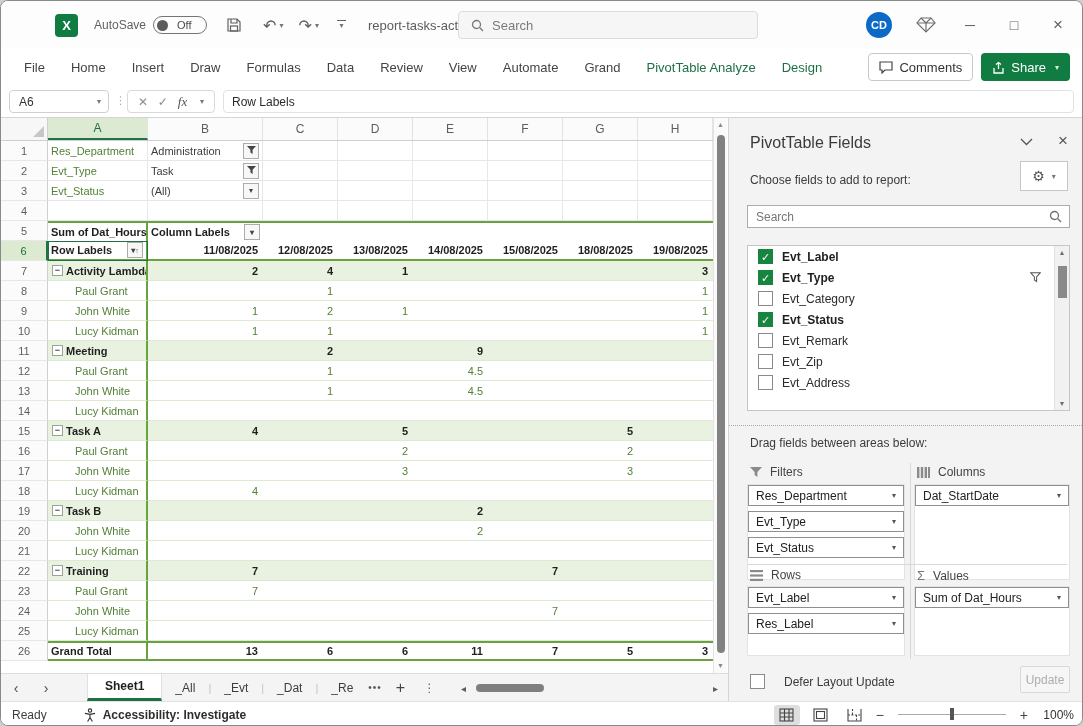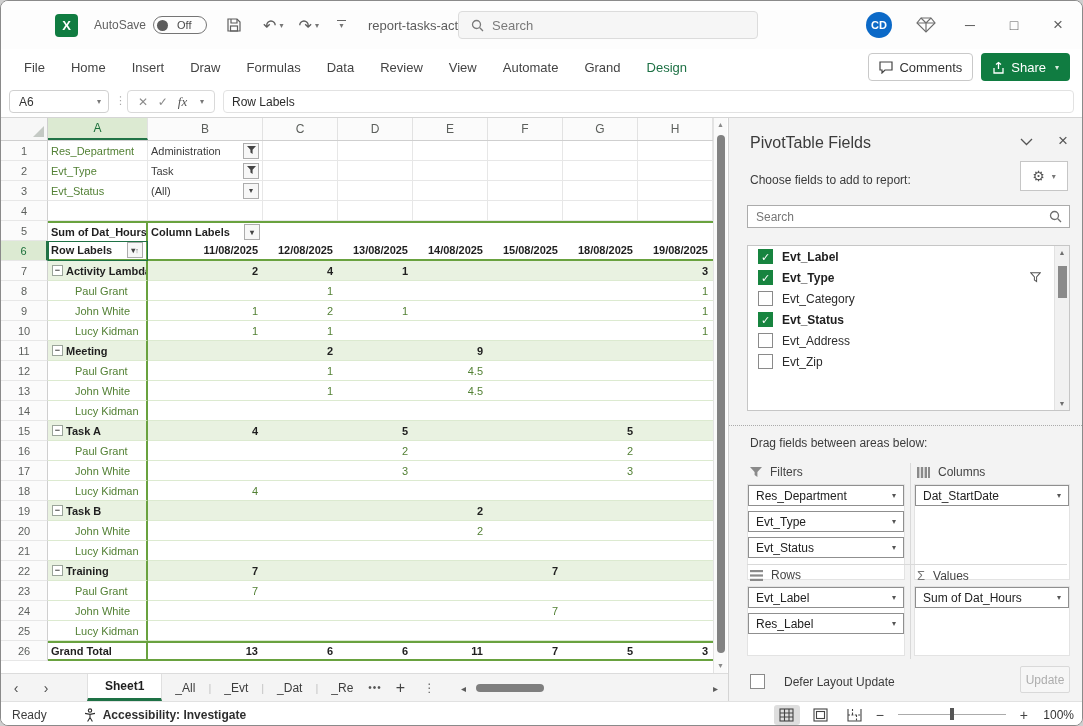--- a/index.html
+++ b/index.html
@@ -215,20 +215,21 @@
         <div class="rtab">File</div>
         <div class="rtab">Home</div>
         <div class="rtab">Insert</div>
         <div class="rtab">Draw</div>
         <div class="rtab">Formulas</div>
         <div class="rtab">Data</div>
         <div class="rtab">Review</div>
         <div class="rtab">View</div>
         <div class="rtab">Automate</div>
         <div class="rtab">Grand</div>
+        <div class="rtab green">PivotTable Analyze</div>
         <div class="rtab green">Design</div>
       </div>
     <div class="rb-right">
       <div class="btn-comments">
         <svg width="14" height="13" viewBox="0 0 14 13" fill="none" stroke="#444" stroke-width="1.2">
           <path d="M1 1h12v8H6l-3 3V9H1z"></path>
           </svg>
         <span>Comments</span>
       </div>
       <div class="btn-share">
@@ -722,25 +723,29 @@
           <div class="fitem">
             <span class="cb"></span>
             <span class="flabel">Evt_Category</span>
           </div>
           <div class="fitem">
             <span class="cb on">✓</span>
             <span class="flabel bold">Evt_Status</span>
           </div>
           <div class="fitem">
             <span class="cb"></span>
-            <span class="flabel">Evt_Address</span>
+            <span class="flabel">Evt_Remark</span>
           </div>
           <div class="fitem">
             <span class="cb"></span>
             <span class="flabel">Evt_Zip</span>
+          </div>
+          <div class="fitem">
+            <span class="cb"></span>
+            <span class="flabel">Evt_Address</span>
           </div>
         </div>
       <div class="flist-sb">
         <span class="ar" style="top:3px;">▲</span>
         <div class="thumb"></div>
         <span class="ar" style="bottom:3px;">▼</span>
       </div>
     </div>
     <div class="p-dot"></div>
     <div class="p-drag">Drag fields between areas below:</div>

